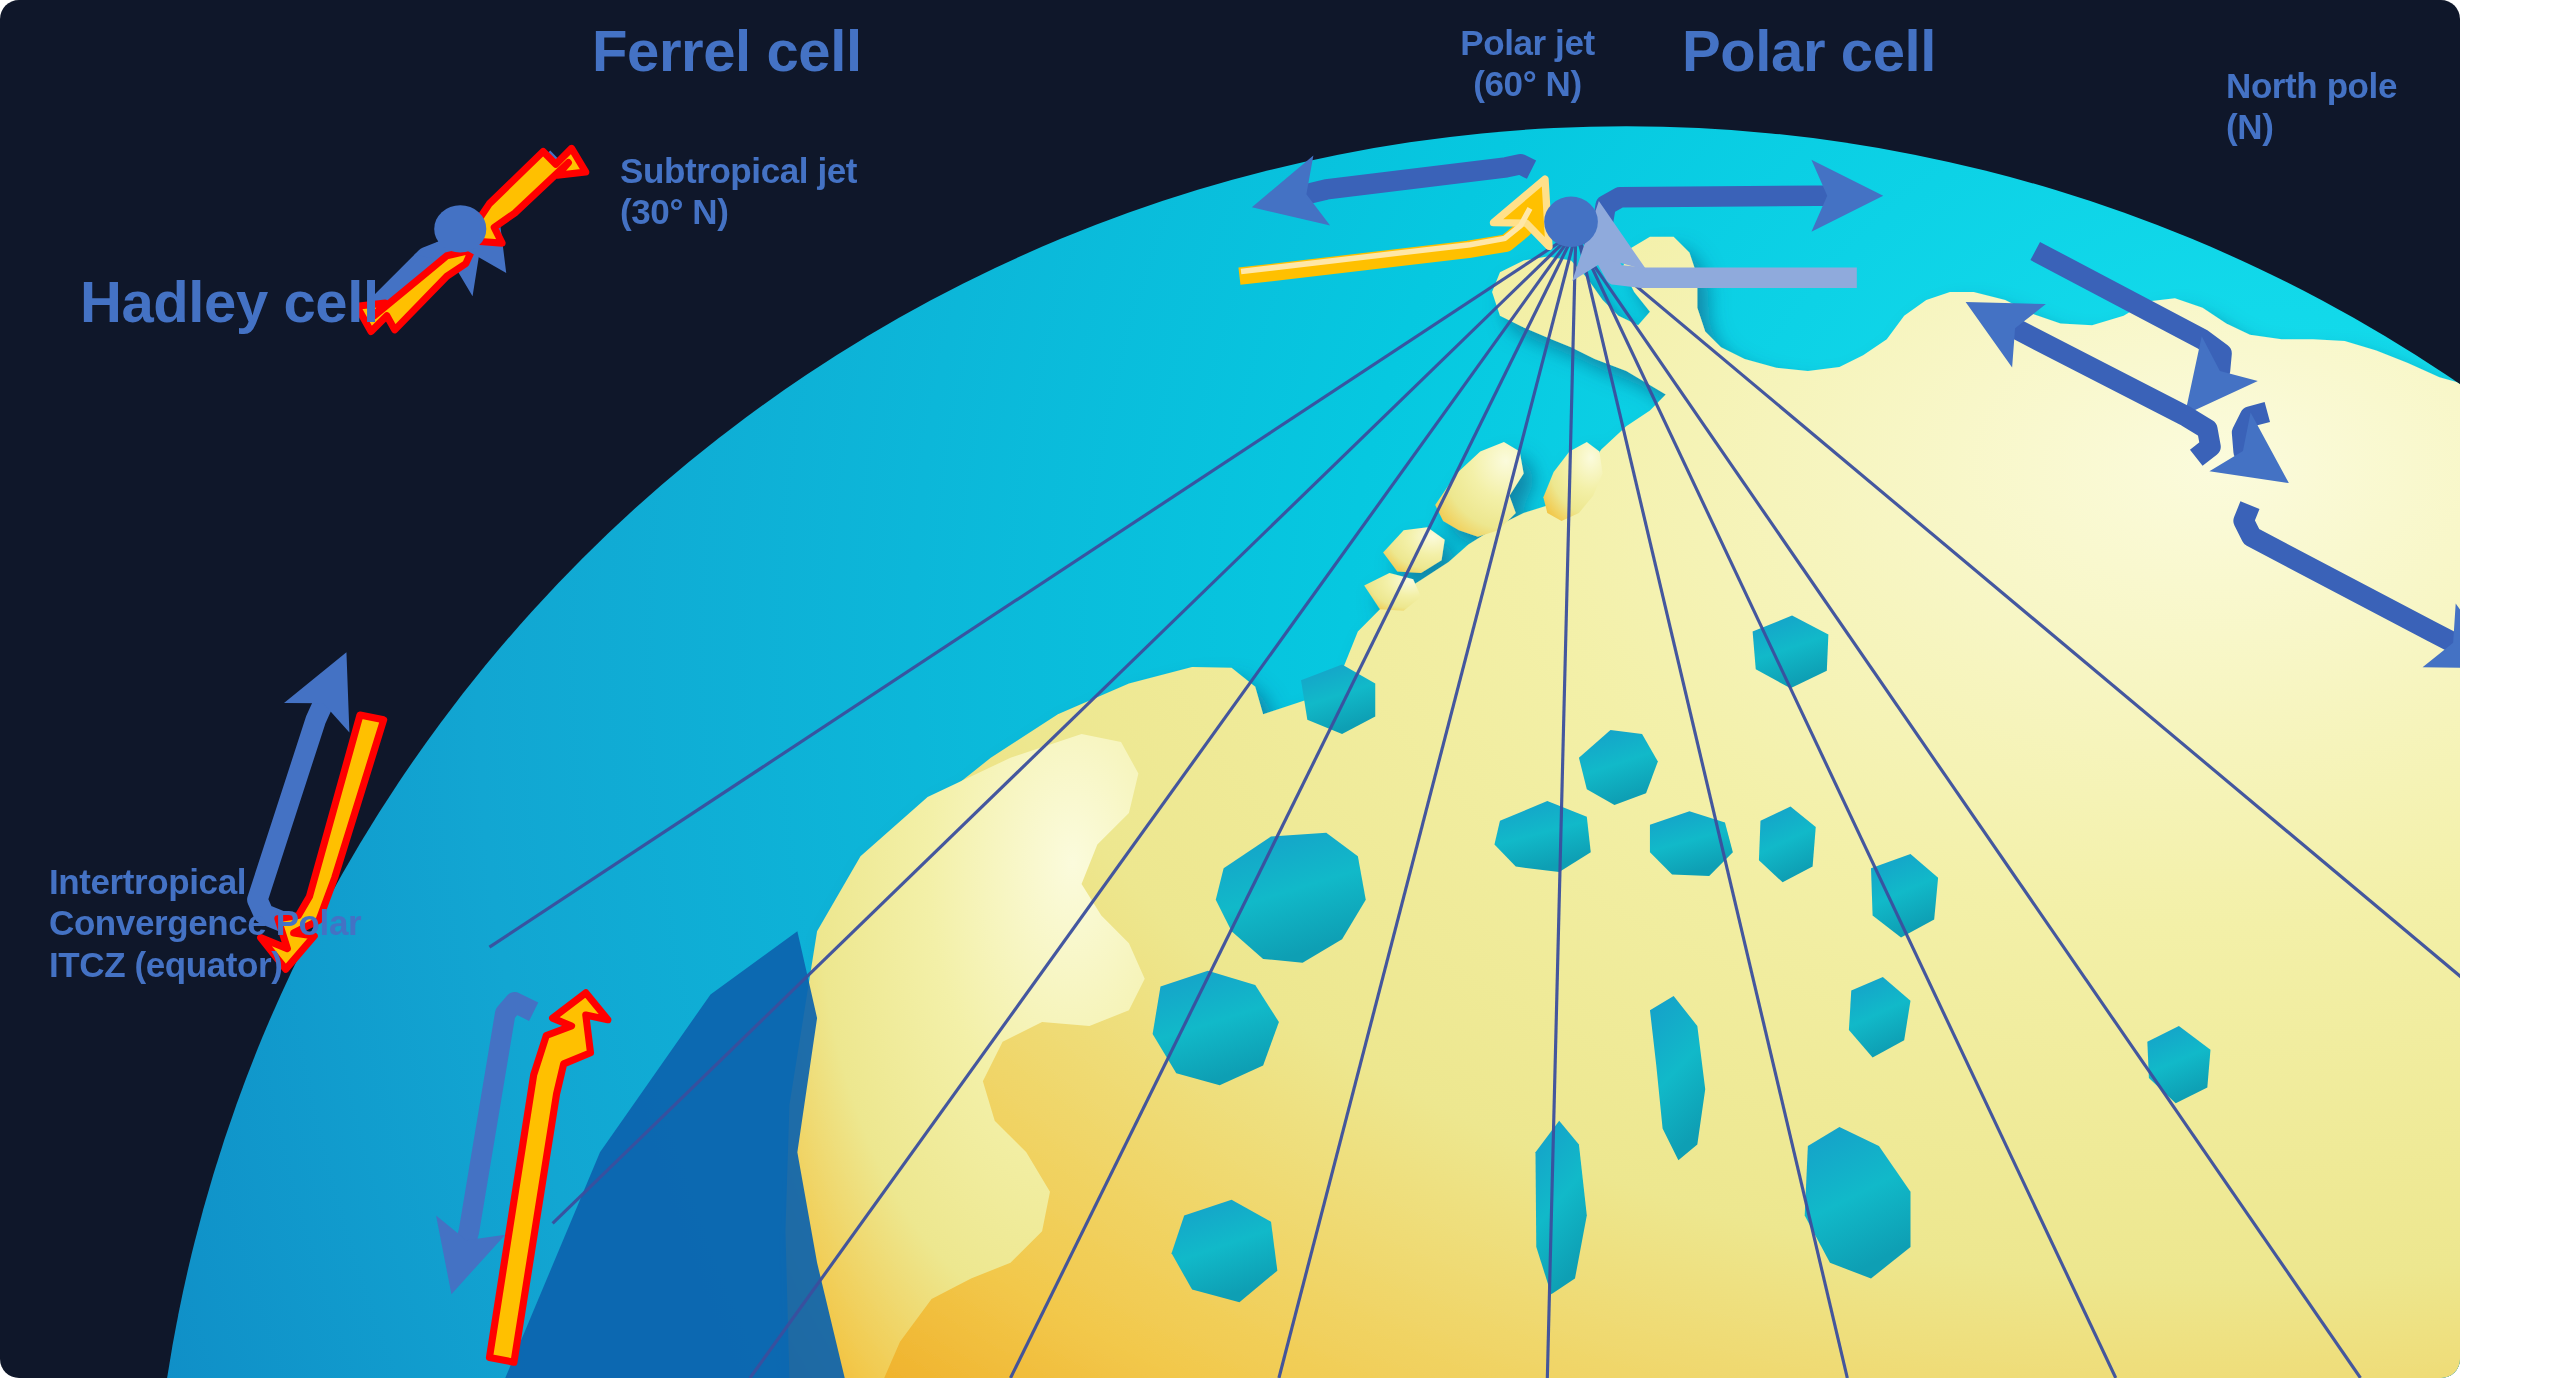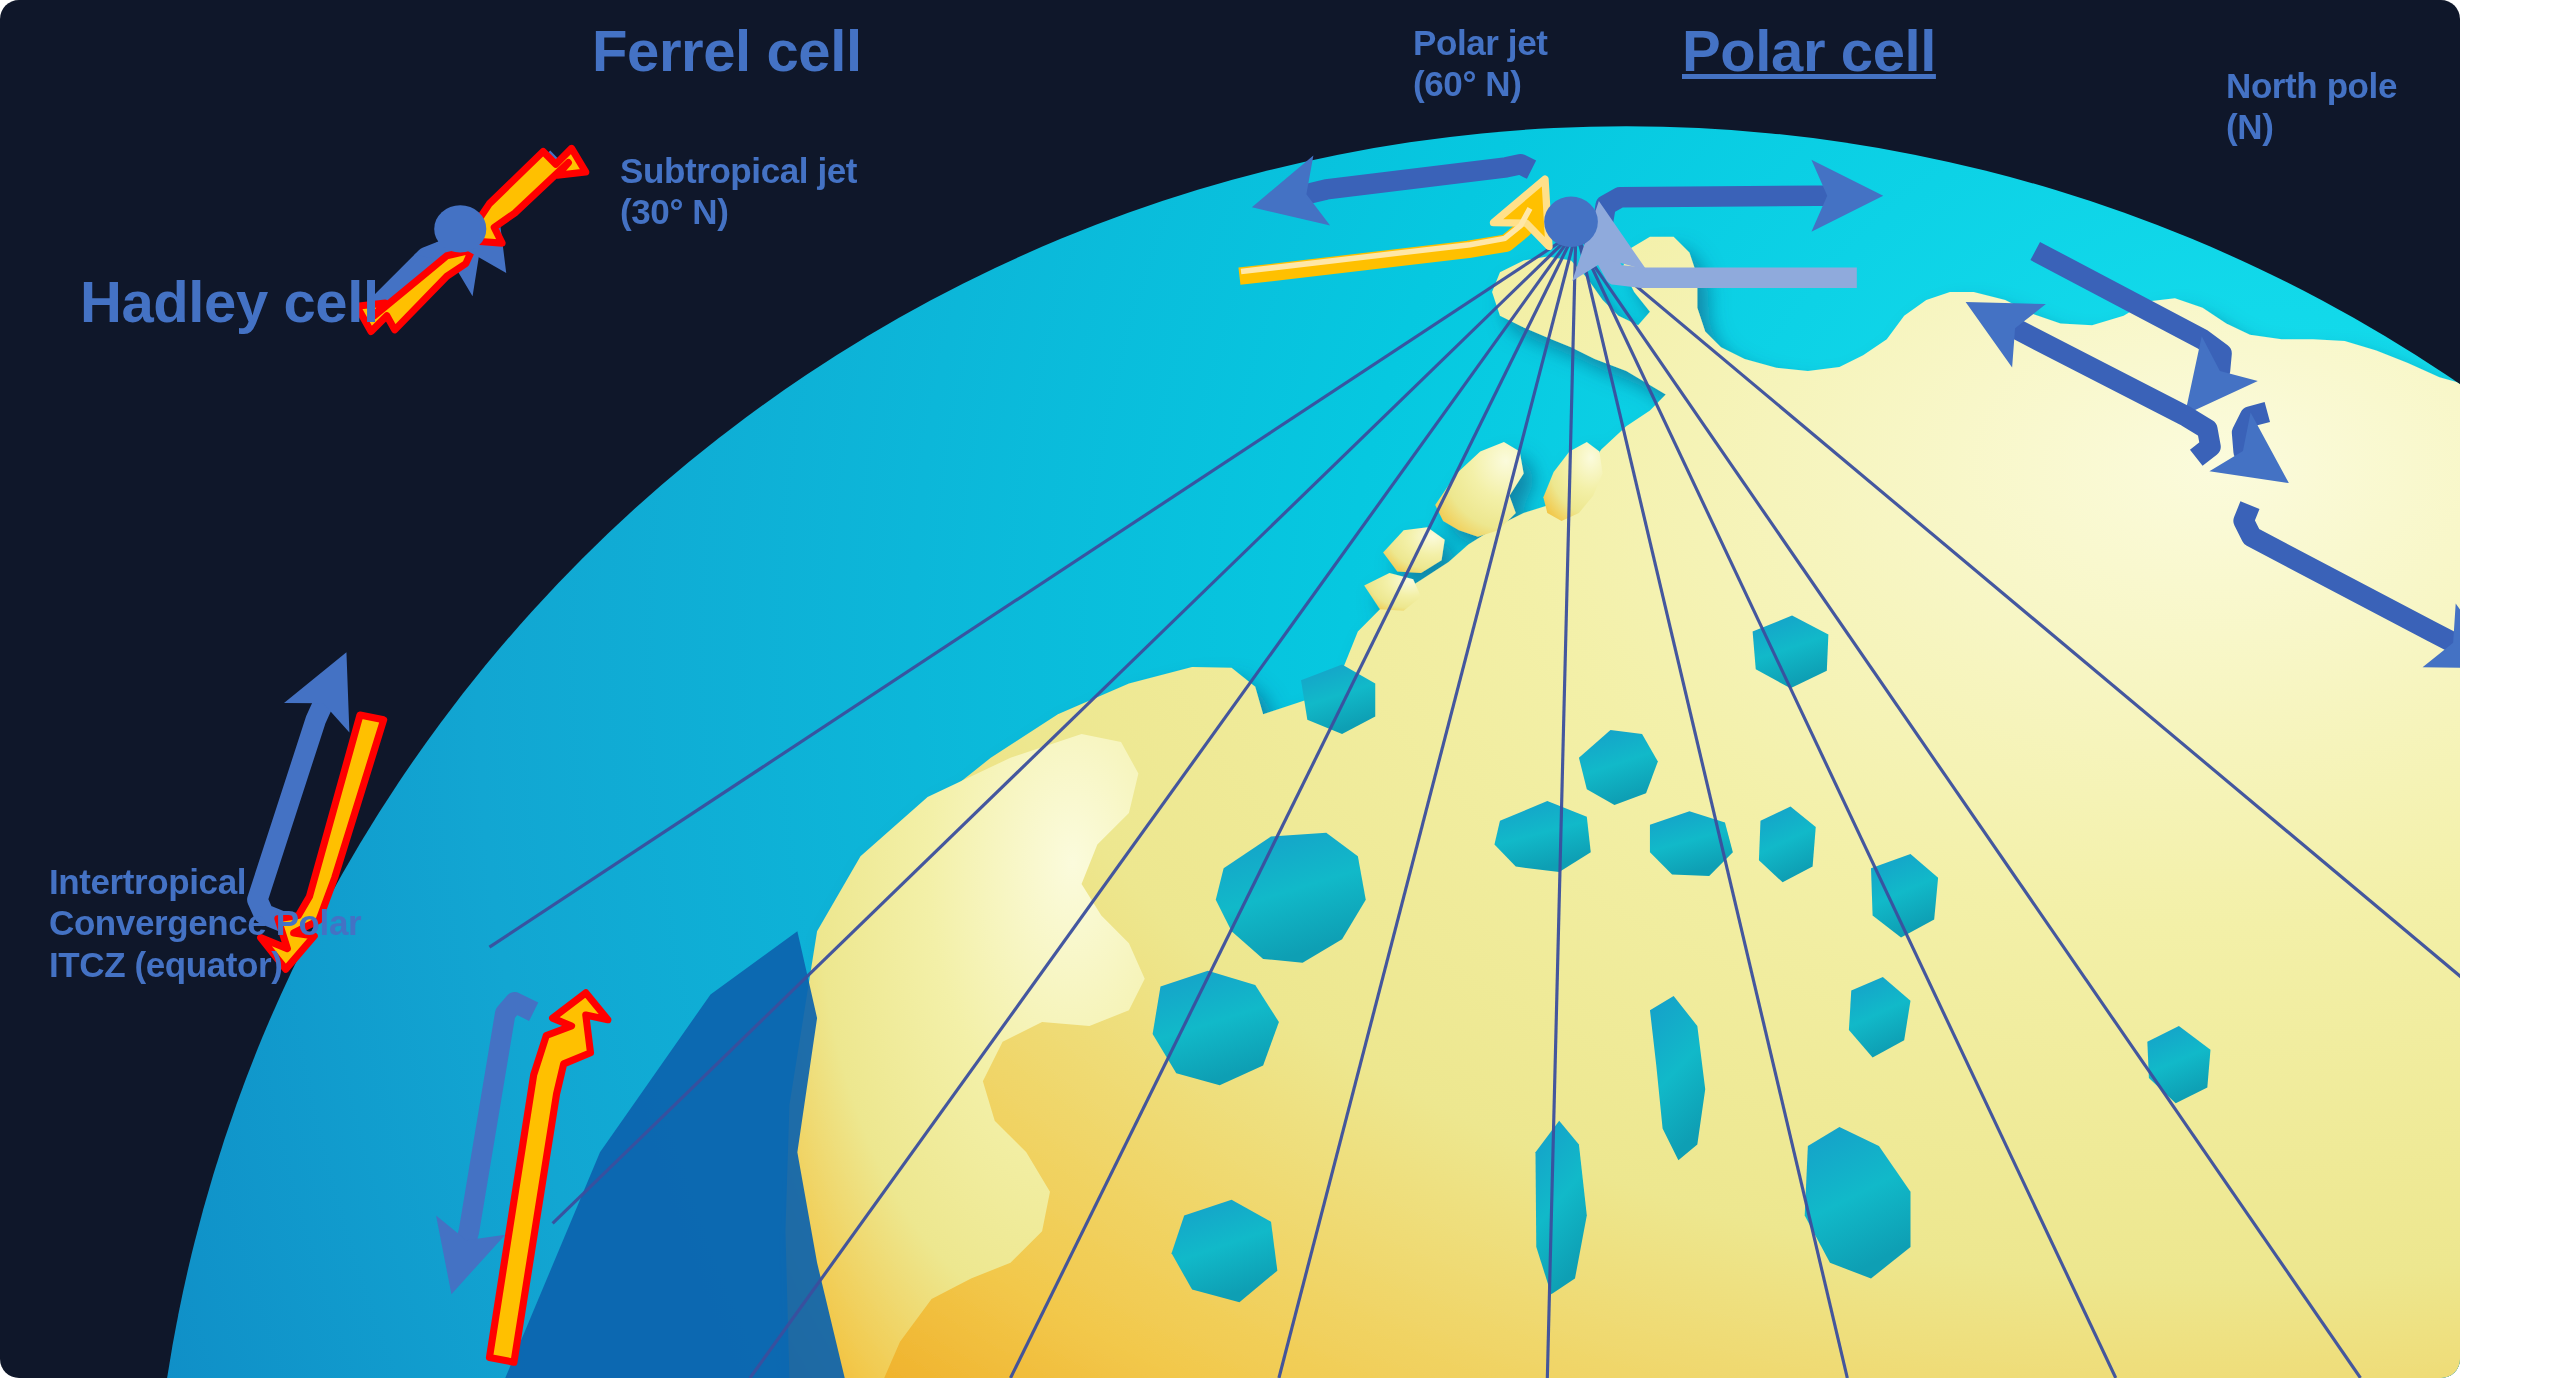--- a/index.html
+++ b/index.html
@@ -225,24 +225,24 @@
       <path fill="none" stroke="#3A62B8" stroke-width="26" stroke-linecap="butt" stroke-linejoin="round" marker-end="url(#mBlue)" d="M 2872 522 L 2850 528 L 2840 548 L 2842 572 L 2862 586"></path>
       <path fill="none" stroke="#3A62B8" stroke-width="26" stroke-linecap="butt" stroke-linejoin="round" marker-end="url(#mBlue)" d="M 2850 640 L 2842 660 L 2852 680 L 3080 800 L 3130 826"></path>
     </g>
 
     <ellipse cx="583" cy="290" rx="33" ry="30" fill="#4472C4"></ellipse>
     <ellipse cx="1990" cy="281" rx="34" ry="32" fill="#4472C4"></ellipse>
   </svg>
 
   <div class="lbl big" style="left:592px;top:17.4px;">Ferrel cell</div>
 
-  <div class="lbl mid" style="left:1413px;top:22px;text-align:left;width:229px;">Polar jet
+  <div class="lbl mid" style="left:1413px;top:22px;text-align:center;width:229px;">Polar jet
 (60° N)</div>
 
-  <div class="lbl big" style="left:1682px;top:17.4px;text-decoration:underline;">Polar cell</div>
+  <div class="lbl big" style="left:1682px;top:17.4px;">Polar cell</div>
 
   <div class="lbl mid" style="left:2226px;top:65px;">North pole
 (N)</div>
 
   <div class="lbl mid" style="left:584px;top:150px;margin-left:36px;">Subtropical jet
 (30° N)</div>
 
   <div class="lbl big" style="left:62px;top:268px;margin-left:18px;">Hadley cell</div>
 
   <div class="lbl mid" style="left:49px;top:861px;">Intertropical

